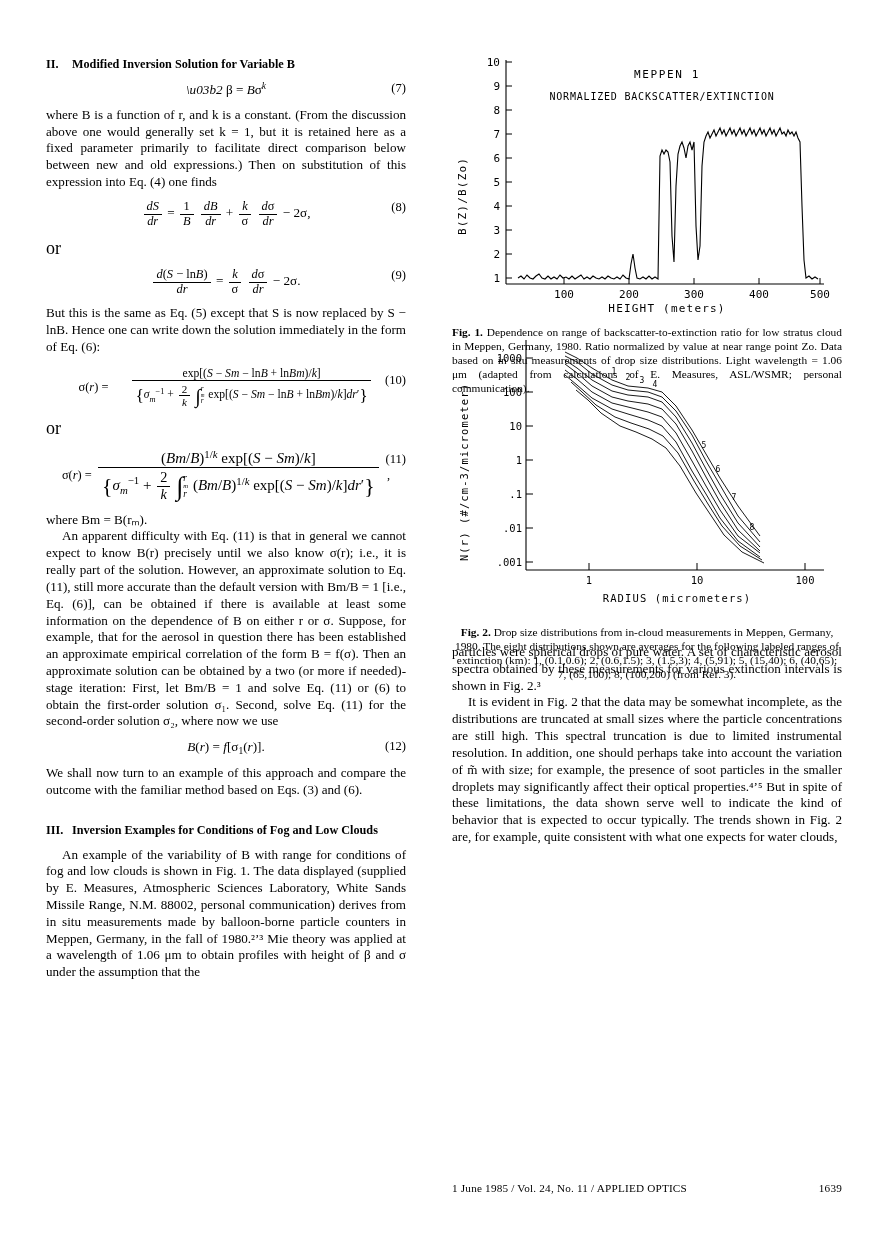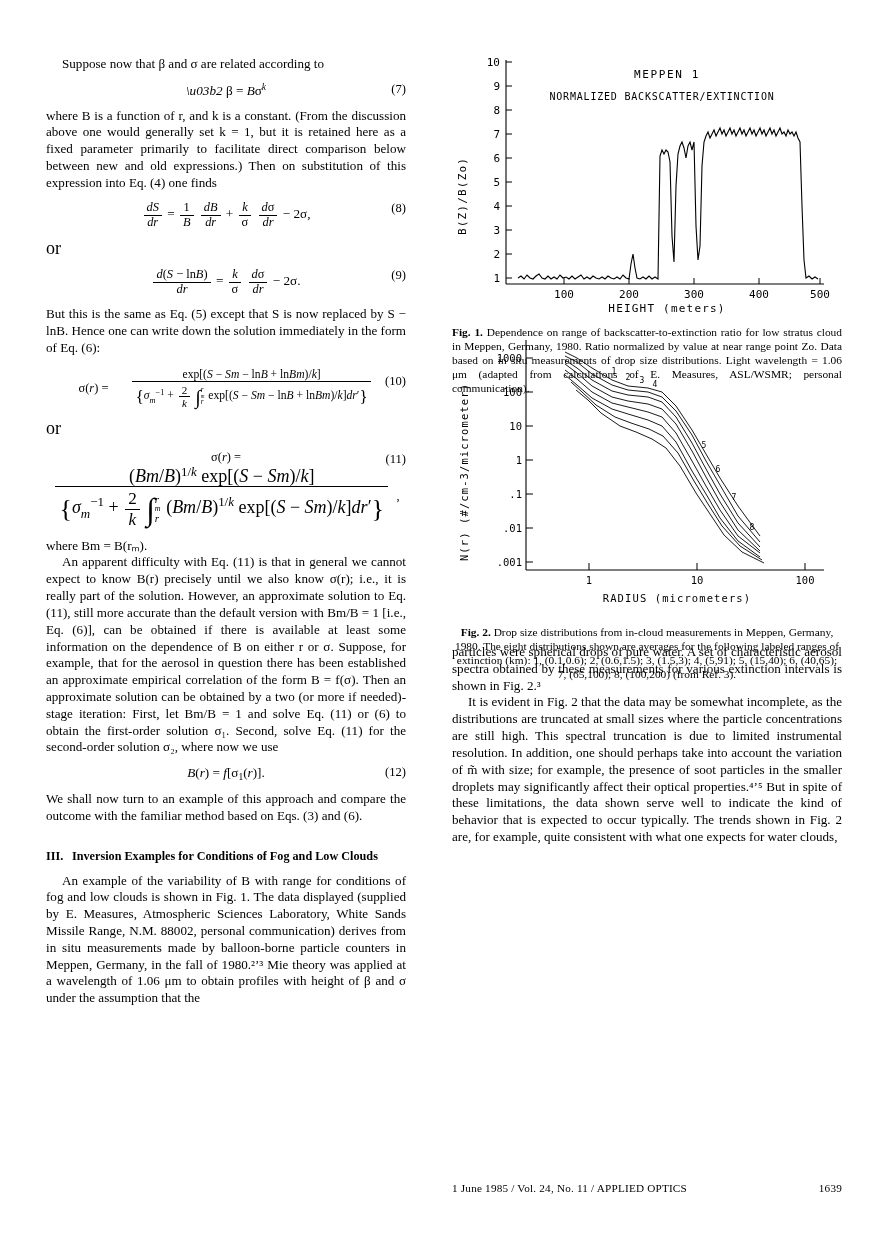--- a/index.html
+++ b/index.html
@@ -136,22 +136,24 @@
     font-family: "DejaVu Sans Mono", monospace;
   }
 </style>
 </head>
 <body>
 
 <div class="page">
 
   <div class="col-left">
 
-
-    <p class="body">Suppose now that β and σ are related according to</p>
+    <div class="sec-head">
+      <span class="num">II.</span><span class="ttl"><span>Modified Inversion Solution for Variable B</span></span>
+    </div>
+
 
     <div class="eqline">
       <span class="eq"><span class="it">\u03b2</span></span>
       <span class="eq">β = <span class="it">B</span>σ<span class="sup"><span class="it">k</span></span></span>
       <span class="eqno">(7)</span>
     </div>
 
     <p class="body noind">where B is a function of r, and k is a constant. (From the discussion above one would generally set k = 1, but it is retained here as a fixed parameter primarily to facilitate direct comparison below between new and old expressions.) Then on substitution of this expression into Eq. (4) one finds</p>
 
     <div class="eqline">
@@ -197,21 +199,21 @@
           exp[(<span class="it">S</span> − <span class="it">Sm</span> − ln<span class="it">B</span> + ln<span class="it">Bm</span>)/<span class="it">k</span>]<span class="it">dr</span>′<span style="font-size:1.45em; vertical-align:-0.16em;">}</span>
         </span>
       </span>
       <span class="eqno" style="top:6px;">(10)</span>
     </div>
 
     <div class="smallor">or</div>
 
     <div class="eqline">
       <span style="display:inline-block; vertical-align:middle; font-size:12.4px;">σ(<span class="it">r</span>) =</span>
-      <span class="frac" style="font-size:18px; margin-left:3px;">
+      <span class="frac" style="font-size:15px; margin-left:3px;">
         <span class="n" style="padding:0 6px;">(<span class="it">Bm</span>/<span class="it">B</span>)<span class="sup">1/<span class="it">k</span></span> exp[(<span class="it">S</span> − <span class="it">Sm</span>)/<span class="it">k</span>]</span>
         <span class="d" style="padding:2px 4px 0 4px;">
           <span style="font-size:1.45em; vertical-align:-0.16em;">{</span><span class="it">σ</span><span class="sub" style="vertical-align:-0.4em;"><span class="it">m</span></span><span class="sup" style="vertical-align:0.55em;">−1</span> +
           <span class="frac" style="font-size:0.95em;"><span class="n">2</span><span class="d"><span class="it">k</span></span></span>
           <span class="intg">∫</span><span class="lim"><span>
                 <span class="it">r</span>
                 <span class="sub">
                   <span class="it">m</span>
                 </span>
               </span><span>

